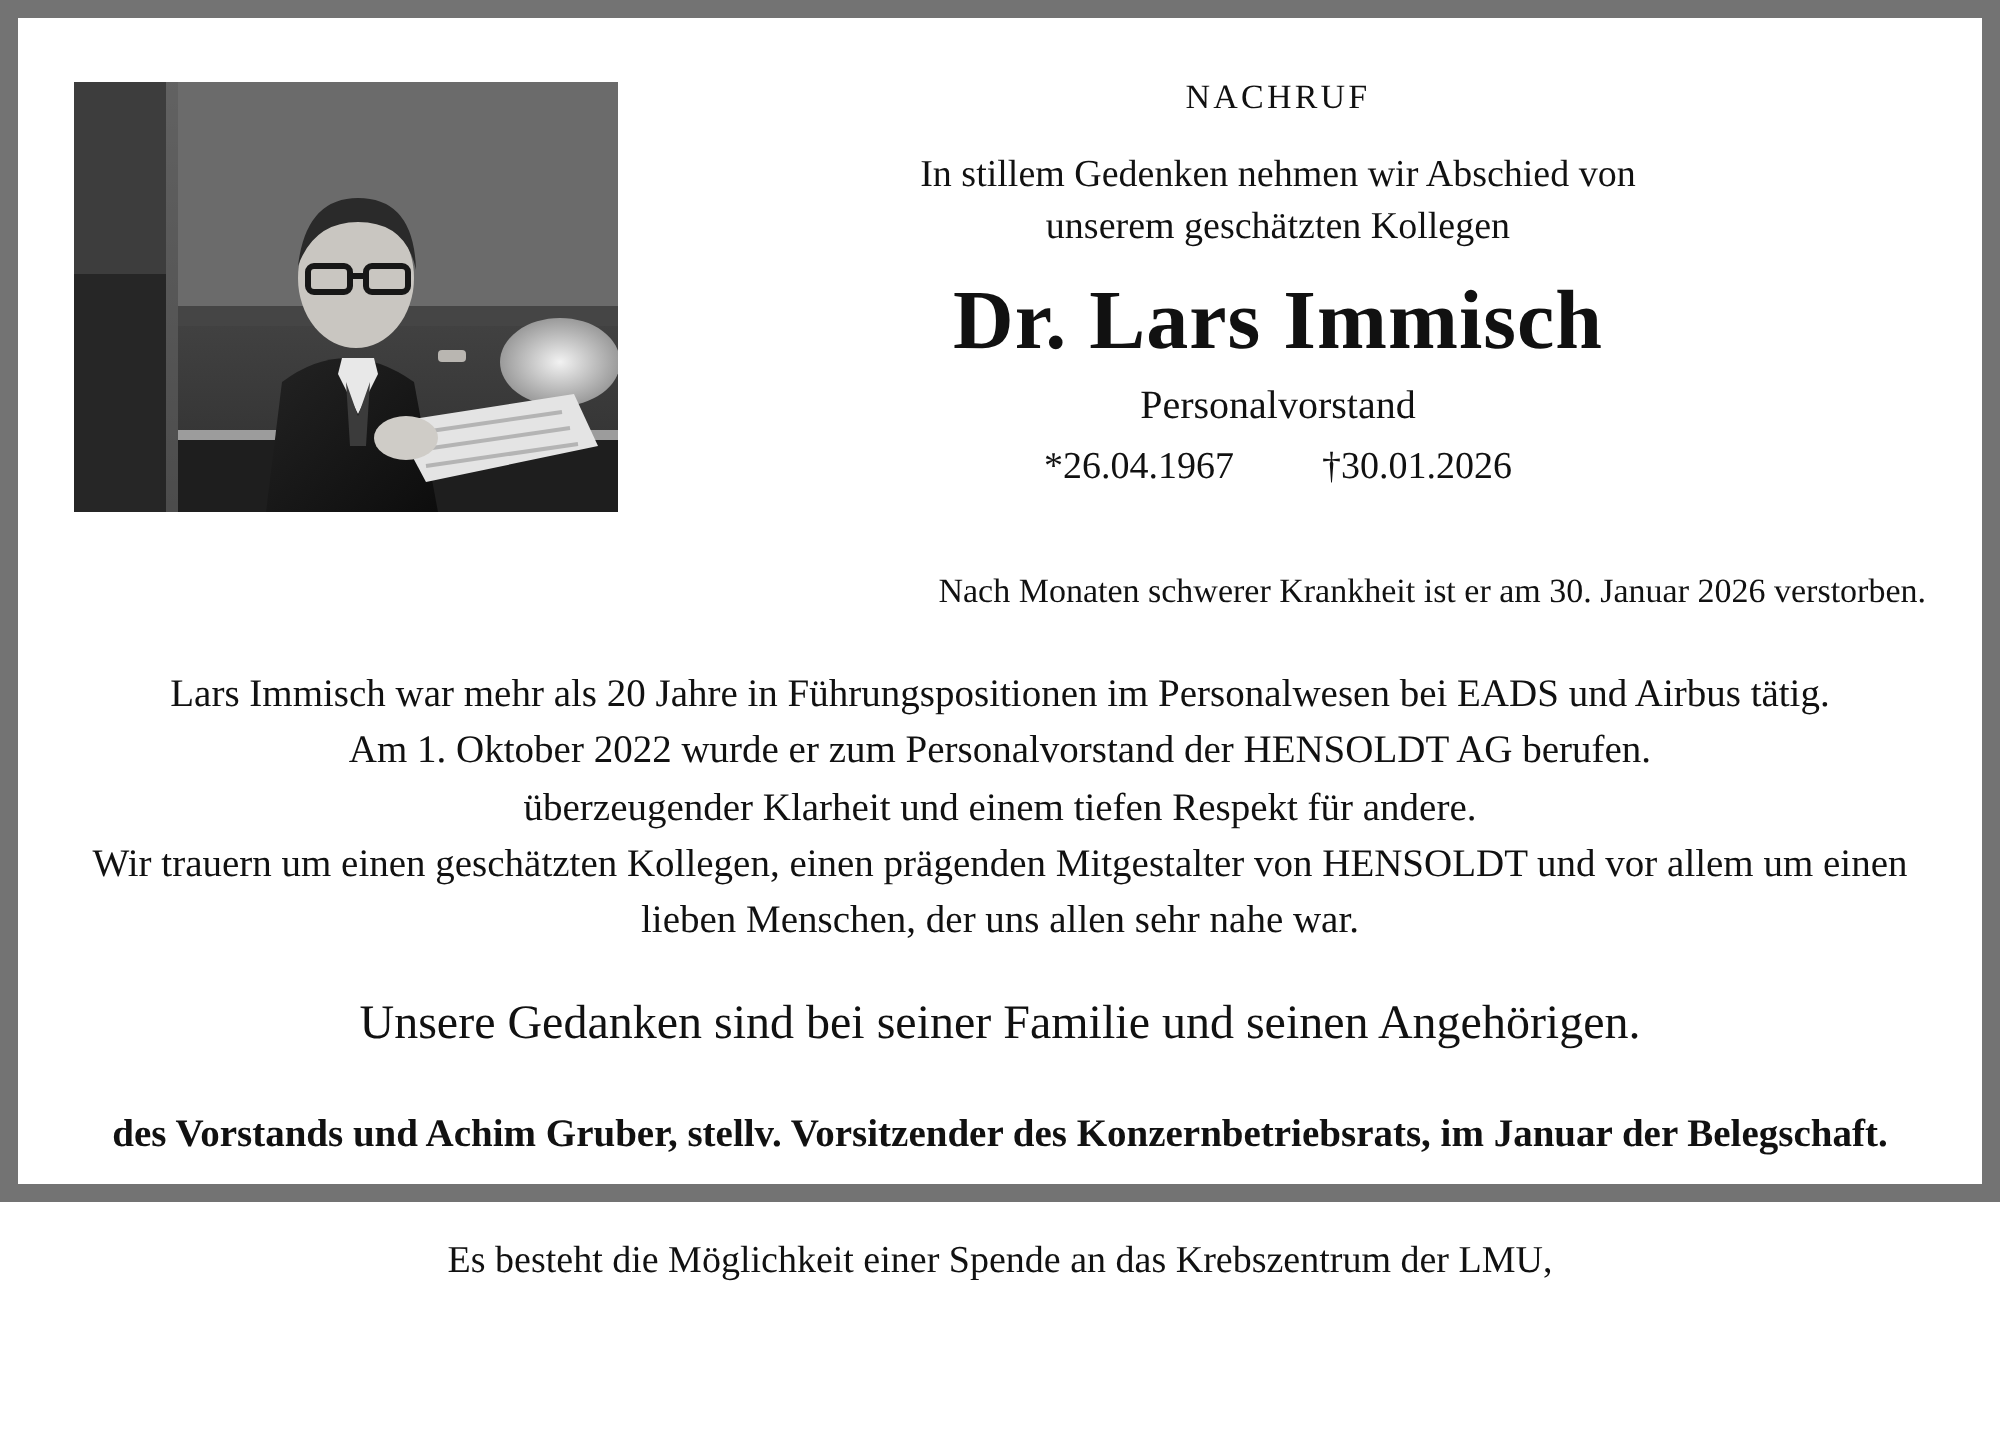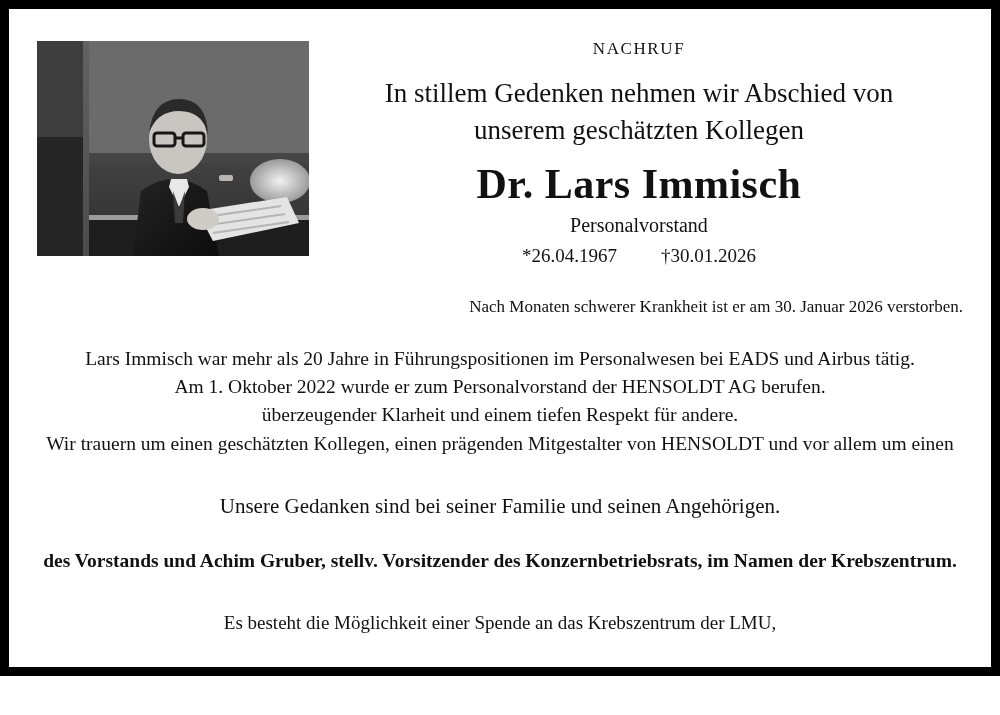--- a/index.html
+++ b/index.html
@@ -11,23 +11,23 @@
     width: 1000px;
     height: 715px;
     font-family: "Liberation Serif", serif;
     color: #111111;
     overflow: hidden;
   }
   .obituary {
     position: relative;
     box-sizing: border-box;
     width: 1000px;
-    height: 676px;
+    height: 601px;
     background: #000000;
-    border: 9px solid #000000;
+    border: 9px solid #737373;
     padding: 0;
   }
   .inner {
     box-sizing: border-box;
     width: 100%;
     height: 100%;
     background: #ffffff;
     padding: 22px 28px 10px 28px;
   }
   .top-area {
@@ -53,21 +53,21 @@
     text-align: center;
     padding: 0 4px 0 10px;
   }
   .nachruf {
     font-size: 17px;
     letter-spacing: 1.6px;
     margin-top: 8px;
     margin-bottom: 16px;
   }
   .lead {
-    font-size: 27px;
+    font-size: 19px;
     line-height: 1.38;
     margin-bottom: 10px;
   }
   .name {
     font-size: 42px;
     font-weight: bold;
     letter-spacing: 0.5px;
     line-height: 1.15;
     margin: 8px 0 6px 0;
   }
@@ -90,22 +90,22 @@
   .body-block {
     text-align: center;
     font-size: 19.5px;
     line-height: 1.45;
     margin-top: 28px;
     font-family: Liberation Serif, serif;
   }
   .body-block p { margin: 0; }
   .thoughts {
     text-align: center;
-    font-size: 21px;
-    margin-top: 36px;
+    font-size: 24px;
+    margin-top: 24px;
   }
   .signers {
     text-align: center;
     font-size: 19.5px;
     font-weight: bold;
     line-height: 1.45;
     margin-top: 28px;
   }
   .signers p { margin: 0; }
   .donation {
@@ -185,26 +185,27 @@
 
     </div>
 
     <div class="note">Nach Monaten schwerer Krankheit ist er am 30. Januar 2026 verstorben.</div>
 
     <div class="body-block">
       <p>Lars Immisch war mehr als 20 Jahre in Führungspositionen im Personalwesen bei EADS und Airbus tätig.</p>
       <p>Am 1. Oktober 2022 wurde er zum Personalvorstand der HENSOLDT AG berufen.</p>
       <p>überzeugender Klarheit und einem tiefen Respekt für andere.</p>
       <p>Wir trauern um einen geschätzten Kollegen, einen prägenden Mitgestalter von HENSOLDT und vor allem um einen</p>
+      <p>lieben Menschen, der uns allen sehr nahe war.</p>
     </div>
 
     <div class="thoughts">Unsere Gedanken sind bei seiner Familie und seinen Angehörigen.</div>
 
     <div class="signers">
-      <p>des Vorstands und Achim Gruber, stellv. Vorsitzender des Konzernbetriebsrats, im Namen der Krebszentrum.</p>
+      <p>des Vorstands und Achim Gruber, stellv. Vorsitzender des Konzernbetriebsrats, im Januar der Belegschaft.</p>
     </div>
 
     <div class="donation">
       <p>Es besteht die Möglichkeit einer Spende an das Krebszentrum der LMU,</p>
 
     </div>
 
   </div>
 </div>
 

